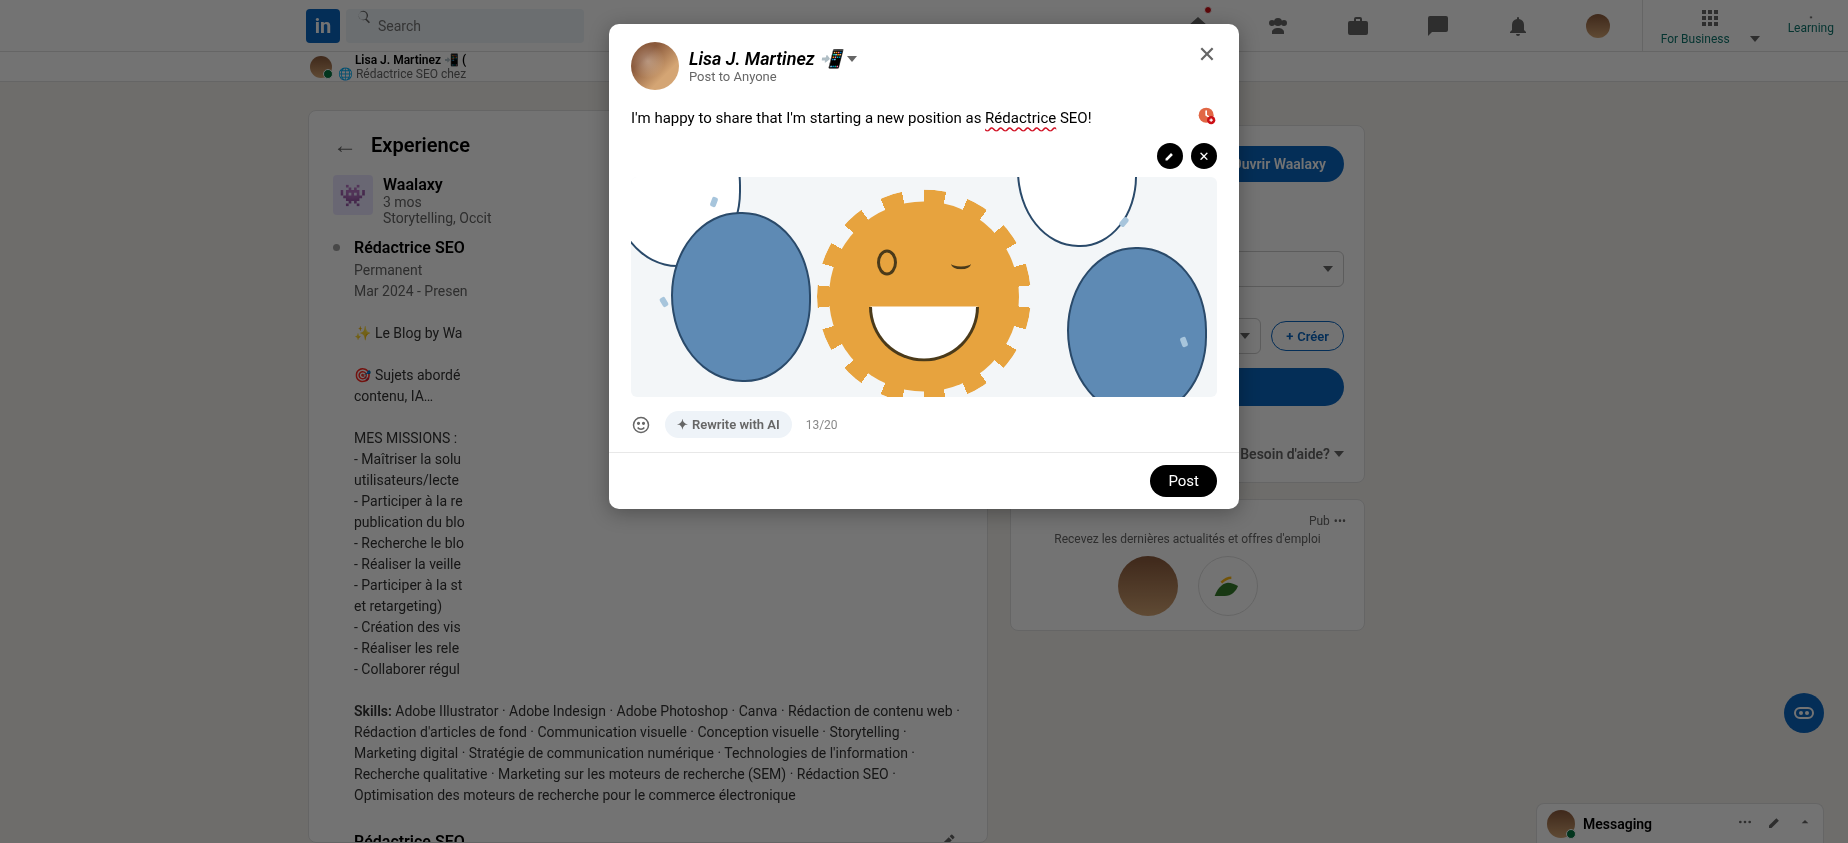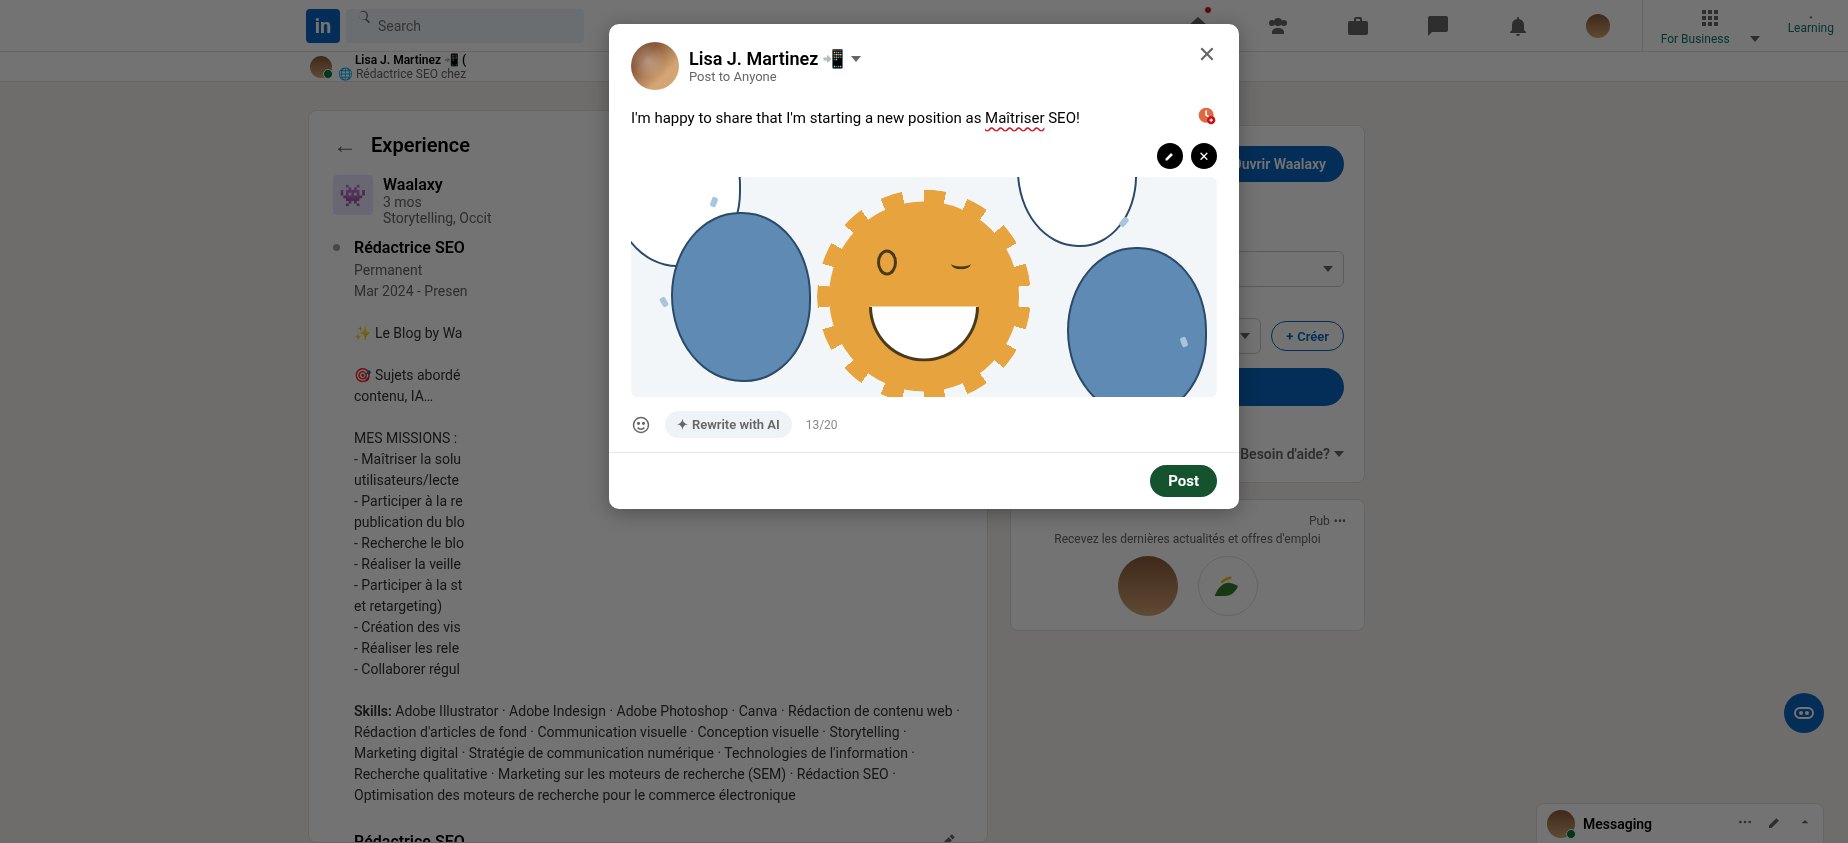--- a/index.html
+++ b/index.html
@@ -76,36 +76,36 @@
   .fab-inner::before,.fab-inner::after{content:'';position:absolute;width:4px;height:4px;background:#fff;border-radius:50%;top:2px;}
   .fab-inner::before{left:3px;} .fab-inner::after{right:3px;}
 
   
   .overlay { position:absolute; inset:0; background:rgba(0,0,0,0.55); z-index:10;}
   .modal { position:absolute; top:24px; left:50%; transform:translateX(-50%); width:630px; background:#fff; border-radius:10px; z-index:11; box-shadow:0 4px 20px rgba(0,0,0,.3);}
   .modal-header { padding:18px 22px 8px; display:flex; align-items:center; gap:10px; position:relative;}
   .modal-avatar { width:48px; height:48px; border-radius:50%; background:linear-gradient(135deg,#8b5a3c 30%,#d4a574 70%); position:relative;}
   .modal-avatar::after{content:'';position:absolute;inset:0;border-radius:50%;background:radial-gradient(circle at 35% 40%, rgba(255,255,255,.3) 0%, transparent 40%);}
   .modal-name-row { display:flex; align-items:center; gap:6px;}
-  .modal-name { font-size:18px; font-weight:600; }
+  .modal-name { font-size:18px; font-weight:600;font-style:italic; }
   .modal-sub { font-size:13px; color:#666; }
   .modal-close { position:absolute; top:14px; right:16px; width:32px; height:32px; border-radius:50%; display:flex; align-items:center; justify-content:center; color:#666; font-size:22px; cursor:pointer;}
   .modal-body { padding:10px 22px 8px; position:relative;}
   .post-text { font-size:15px; line-height:1.4; }
   .wavy { text-decoration:underline wavy #d11124; text-underline-offset:3px;}
   .clock-badge { position:absolute; top:8px; right:22px; width:20px; height:20px;}
   .media-actions { display:flex; justify-content:flex-end; gap:8px; padding:6px 22px 4px;}
   .round-btn { width:26px; height:26px; border-radius:50%; background:#000; color:#fff; display:flex; align-items:center; justify-content:center; font-size:13px;}
   .celebrate-img { margin:4px 22px 0; height:220px; border-radius:6px; background:#f3f6f8; overflow:hidden; position:relative;}
   .modal-toolbar { padding:14px 22px; display:flex; align-items:center; gap:14px; border-bottom:1px solid #e8e8e8;}
   .emoji-btn { width:20px; height:20px; }
   .rewrite-pill { background:#eef3f8; color:#666; font-size:13px; font-weight:600; padding:6px 12px; border-radius:16px; display:flex; align-items:center; gap:4px;}
   .wc { font-size:12px; color:#888;}
   .modal-footer { padding:12px 22px; display:flex; justify-content:flex-end;}
-  .post-btn { background:#14532d; color:#fff; border:none; padding:7px 18px; border-radius:18px; font-weight:700; font-size:15px;}
+  .post-btn { background:#000000; color:#fff; border:none; padding:7px 18px; border-radius:18px; font-weight:400; font-size:15px;}
 
   
   .sun { position:absolute; left:50%; top:50%; transform:translate(-50%,-45%); width:190px; height:190px; background:#e7a33e; border-radius:50%;}
   .sun::before{content:'';position:absolute;inset:-12px;border-radius:50%;background:repeating-conic-gradient(#e7a33e 0deg 12deg, transparent 12deg 24deg);-webkit-mask:radial-gradient(circle, transparent 82px, #000 82px);}
   .sun .face{position:absolute;inset:0;}
   .eye{position:absolute;top:48px;width:20px;height:26px;border:3px solid #4a3a1a;border-radius:50%;}
   .eye.left{left:48px;}
   .eye.right{right:48px;border:none;border-bottom:3px solid #4a3a1a;border-radius:0 0 50% 50%;height:12px;top:56px;}
   .mouth{position:absolute;bottom:30px;left:50%;transform:translateX(-50%);width:110px;height:55px;background:#fff;border:3px solid #4a3a1a;border-top:none;border-radius:0 0 110px 110px;}
   .balloon{position:absolute;border:2.5px solid #2a4a6a;border-radius:50% 50% 48% 52%;}
@@ -327,21 +327,21 @@
       <div class="modal-name-row">
         <span class="modal-name">Lisa J. Martinez 📲</span>
         <span class="chev"></span>
       </div>
       <div class="modal-sub">Post to Anyone</div>
     </div>
     <div class="modal-close">✕</div>
   </div>
   <div class="modal-body">
     <div class="post-text">
-      <span>I'm happy to share that I'm starting a new position as </span><span class="wavy">Maîtriser</span><span> SEO!</span>
+      <span>I'm happy to share that I'm starting a new position as </span><span class="wavy">Rédactrice</span><span> SEO!</span>
     </div>
     <div class="clock-badge">
       <svg viewBox="0 0 24 24">
           <circle cx="11" cy="11" r="9" fill="#e16745"></circle>
           <path d="M11 6v5l3 2" stroke="#fff" stroke-width="2" fill="none" stroke-linecap="round"></path>
           <circle cx="17" cy="17" r="5" fill="#cc1016"></circle>
           <path d="M17 15v4M15 17h4" stroke="#fff" stroke-width="1.5"></path>
         </svg>
     </div>
   </div>

